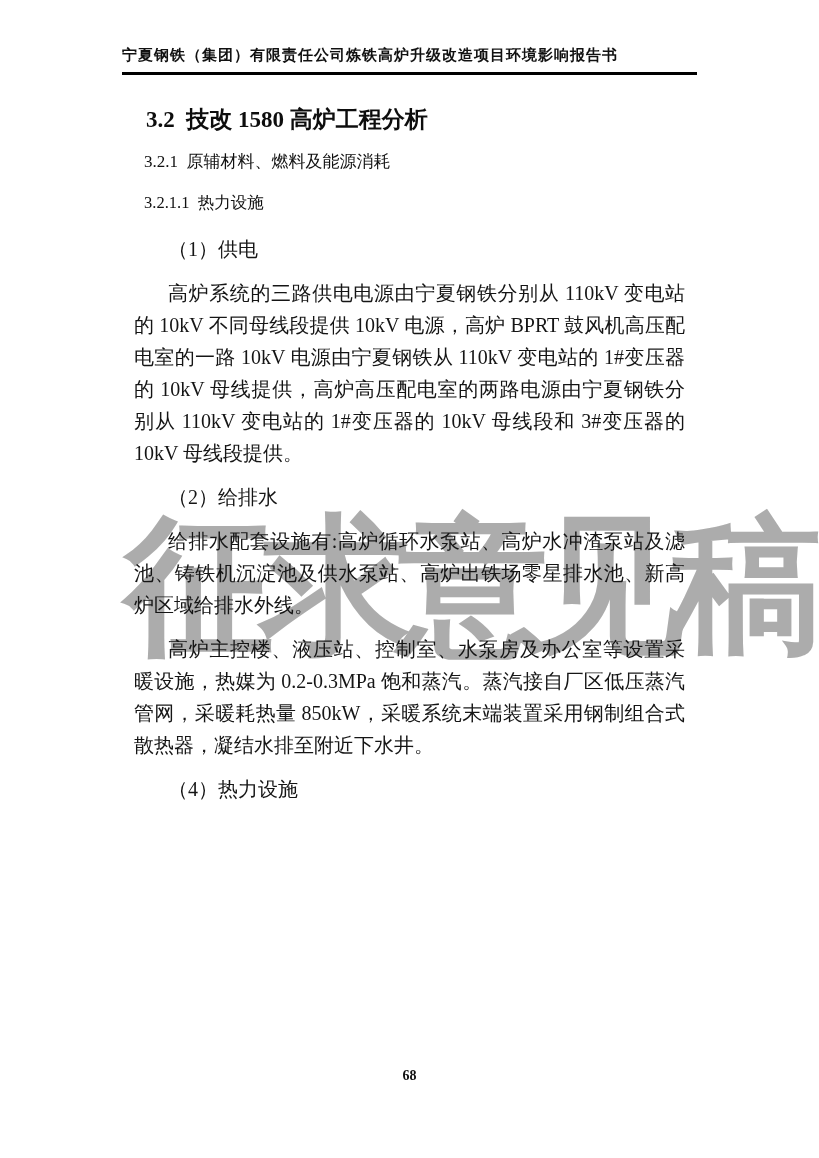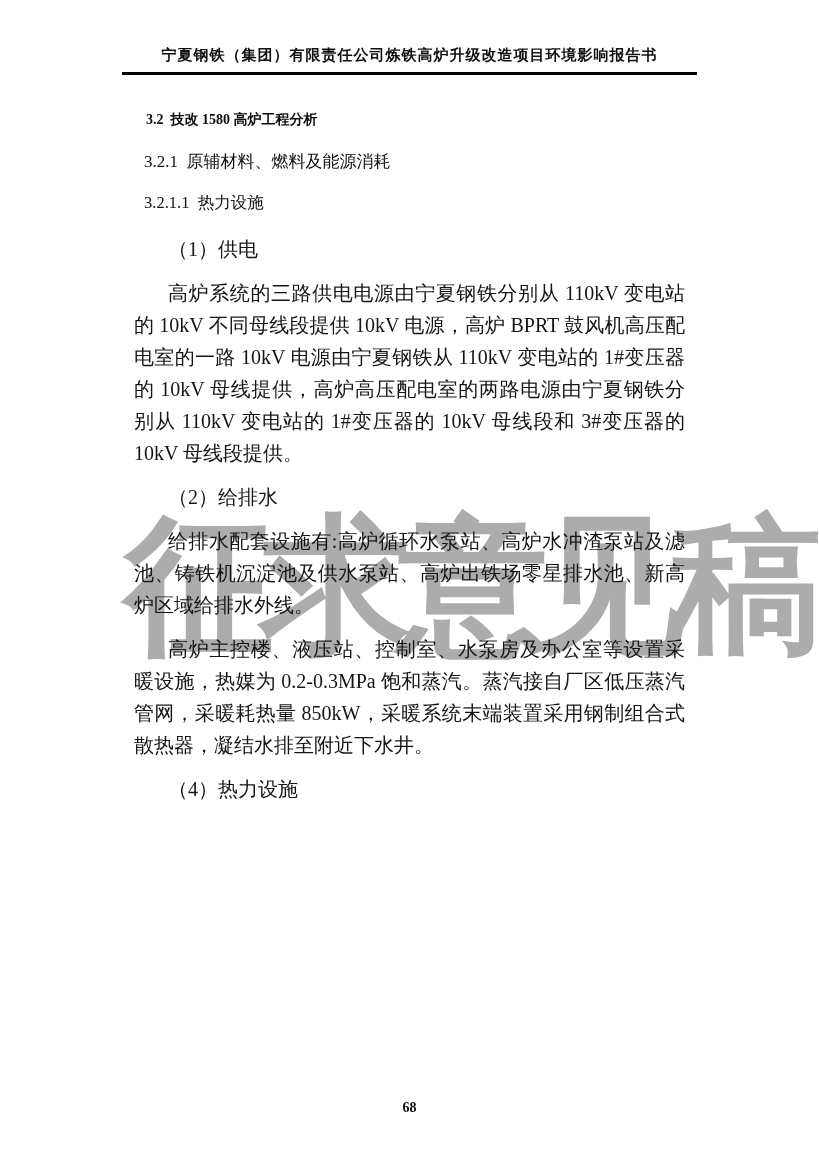--- a/index.html
+++ b/index.html
@@ -7,21 +7,20 @@
     position:relative;
     width:819px;height:1158px;
     background:#ffffff;
     overflow:hidden;
     font-family:"Liberation Serif","DejaVu Serif",serif;
     color:#151515;
   }
   
   .header{
     position:absolute;top:46px;left:122px;width:575px;
-    text-align:center;
     border-bottom:3px solid #000;
     padding-bottom:7px;
   }
   .header-title{
     font-size:15px;font-weight:bold;letter-spacing:1px;color:#111;
   }
   
   .watermark{
     position:absolute;top:505px;left:88px;width:700px;height:160px;
     z-index:0;
@@ -33,21 +32,21 @@
     opacity:.92;
     white-space:nowrap;
     pointer-events:none;
     margin-left:36px;
   }
   
   .content{
     position:absolute;top:76px;left:122px;width:575px;z-index:1;
   }
   .h2{
-    font-size:14px;font-weight:bold;color:#0d0d0d;
+    font-size:23px;font-weight:bold;color:#0d0d0d;
     margin:26px 0 0 24px;line-height:36px;
     white-space:pre-wrap;
   }
   .h3{
     font-size:17px;font-weight:normal;color:#111;
     margin:6px 0 0 22px;line-height:36px;
     white-space:pre-wrap;
   }
   .h4{
     font-size:16.5px;font-weight:normal;color:#111;
@@ -56,21 +55,21 @@
   }
   .para{
     font-size:20px;line-height:32px;margin:12px;
     text-align:justify;text-align-last:left;
     text-indent:1.7em;
     color:#151515;
   }
   
   .footer{
     position:absolute;top:1066px;left:0;width:100%;
-    text-align:center;z-index:1;margin-top:32px;
+    text-align:center;z-index:1;
   }
   .page-num{
     font-size:14px;font-weight:bold;color:#111;
     font-family:"Liberation Serif","DejaVu Serif",serif;
   }
 </style>
 </head>
 <body>
 
 <div class="page">

